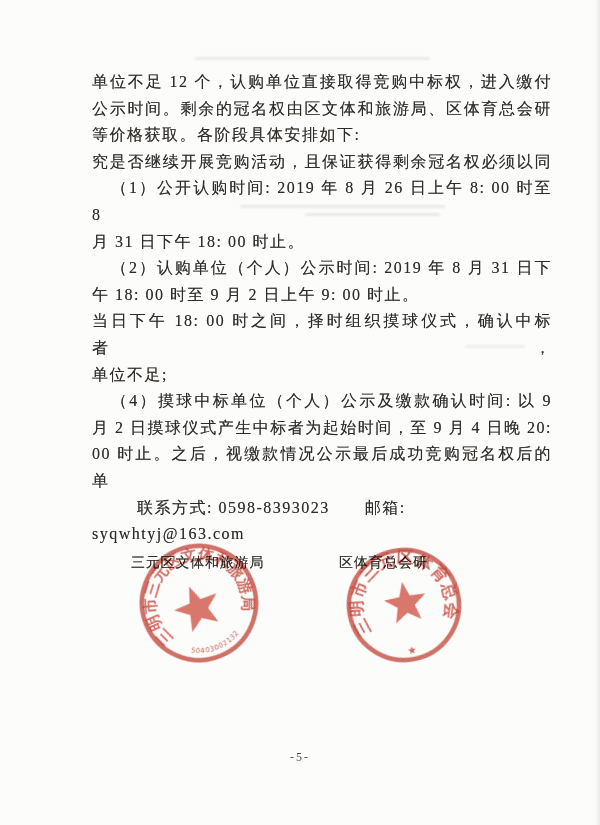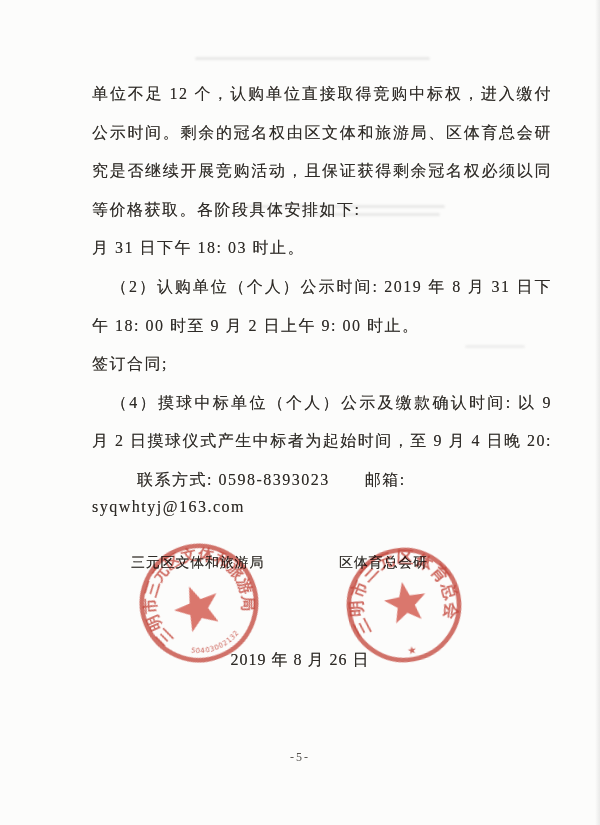--- a/index.html
+++ b/index.html
@@ -18,21 +18,21 @@
   .smudge.s1{left:195px;top:57px;width:235px;height:3px;}
   .smudge.s2{left:240px;top:205px;width:205px;height:3px;}
   .smudge.s3{left:305px;top:213px;width:135px;height:3px;}
   .smudge.s4{left:465px;top:345px;width:60px;height:3px;opacity:.28;}
 
   .body-text{
     position:absolute;left:92px;top:69px;width:460px;
     font-size:16px;line-height:26.6px;letter-spacing:1.5px;
     text-shadow:0 0 .5px rgba(62,56,50,.55);
   }
-  .line{text-align:left;margin-top:12px;}
+  .line{text-align:left;}
   .line.j{text-align:justify;text-align-last:justify;}
   .line.i2{text-indent:19px;}
   .line.i3{text-indent:45px;}
 
   .sig-name{
     position:absolute;top:553px;font-size:14px;line-height:20px;letter-spacing:.8px;
     text-shadow:0 0 .5px rgba(62,56,50,.55);white-space:nowrap;
   }
   .sig-left{left:131px;}
   .sig-right{left:339px;}
@@ -64,34 +64,36 @@
 
   <div class="edge-shade"></div>
   <div class="smudge s1"></div>
   <div class="smudge s2"></div>
   <div class="smudge s3"></div>
   <div class="smudge s4"></div>
 
   <div class="body-text">
     <div class="line j">单位不足 12 个，认购单位直接取得竞购中标权，进入缴付</div>
     <div class="line j">公示时间。剩余的冠名权由区文体和旅游局、区体育总会研</div>
+    <div class="line">等价格获取。各阶段具体安排如下:</div>
     <div class="line j">究是否继续开展竞购活动，且保证获得剩余冠名权必须以同</div>
-    <div class="line">等价格获取。各阶段具体安排如下:</div>
-    <div class="line">月 31 日下午 18: 03 时止。</div>
+    <div class="line j i2">（1）公开认购时间: 2019 年 8 月 26 日上午 8: 00 时至 8</div>
+    <div class="line">月 31 日下午 18: 00 时止。</div>
     <div class="line j i2">（2）认购单位（个人）公示时间: 2019 年 8 月 31 日下</div>
     <div class="line">午 18: 00 时至 9 月 2 日上午 9: 00 时止。</div>
-    <div class="line">签订合同;</div>
+    <div class="line j">当日下午 18: 00 时之间，择时组织摸球仪式，确认中标者，</div>
+    <div class="line">单位不足;</div>
     <div class="line j i2">（4）摸球中标单位（个人）公示及缴款确认时间: 以 9</div>
     <div class="line j">月 2 日摸球仪式产生中标者为起始时间，至 9 月 4 日晚 20:</div>
+    <div class="line j">00 时止。之后，视缴款情况公示最后成功竞购冠名权后的单</div>
     <div class="line i3">联系方式: 0598-8393023　　邮箱: syqwhtyj@163.com</div>
   </div>
 
   <div class="sig-name sig-left">三元区文体和旅游局</div>
   <div class="sig-name sig-right">区体育总会研</div>
-  <div class="date-line">2019 年 8 月 26 日</div>
   <div class="page-number">-5-</div>
 
   <svg class="seal seal-left" width="136" height="136" viewBox="0 0 136 136" xmlns="http://www.w3.org/2000/svg" xmlns:xlink="http://www.w3.org/1999/xlink">
     <defs>
       <path id="sealPathLText" d="M32.4,92.97 A43.5,43.5 0 1 1 103.6,92.97" fill="none"></path>
       <path id="sealPathLCode" d="M43,111.3 A50,50 0 0 0 93,111.3" fill="none"></path>
     </defs>
     <circle class="seal-ring" cx="68" cy="68" r="57" stroke-width="4.6"></circle>
     <polygon class="seal-star" transform="translate(65,73)" points="0,-24 5.9,-8.1 22.8,-7.4 9.5,3.1 14.1,19.4 0,10 -14.1,19.4 -9.5,3.1 -22.8,-7.4 -5.9,-8.1"></polygon>
     <text class="seal-glyphs" font-size="15.5">

